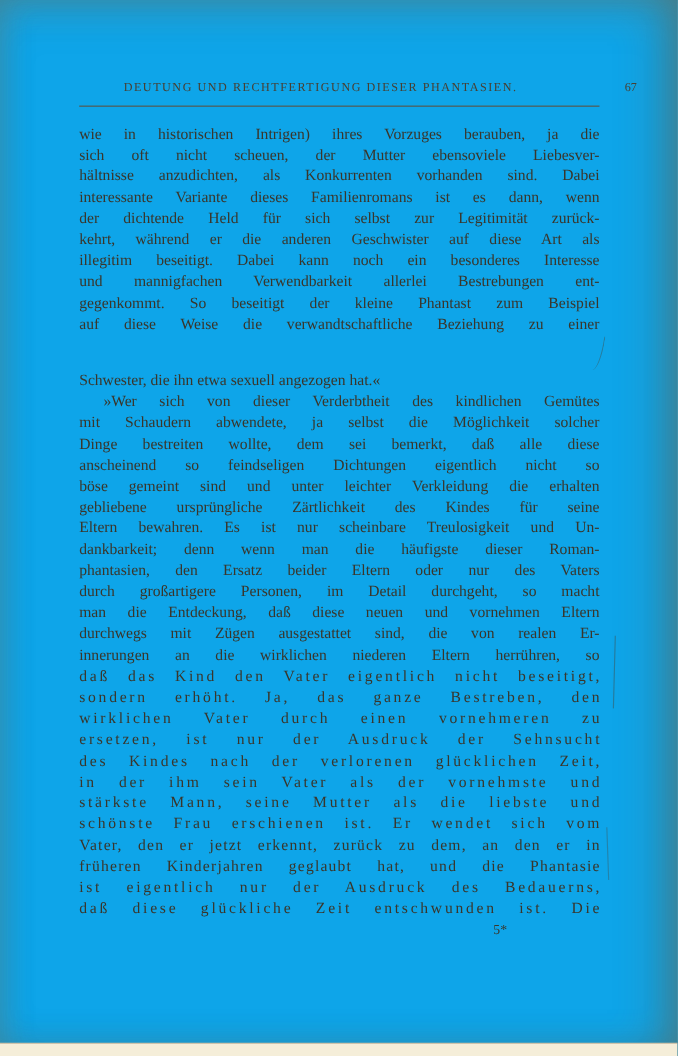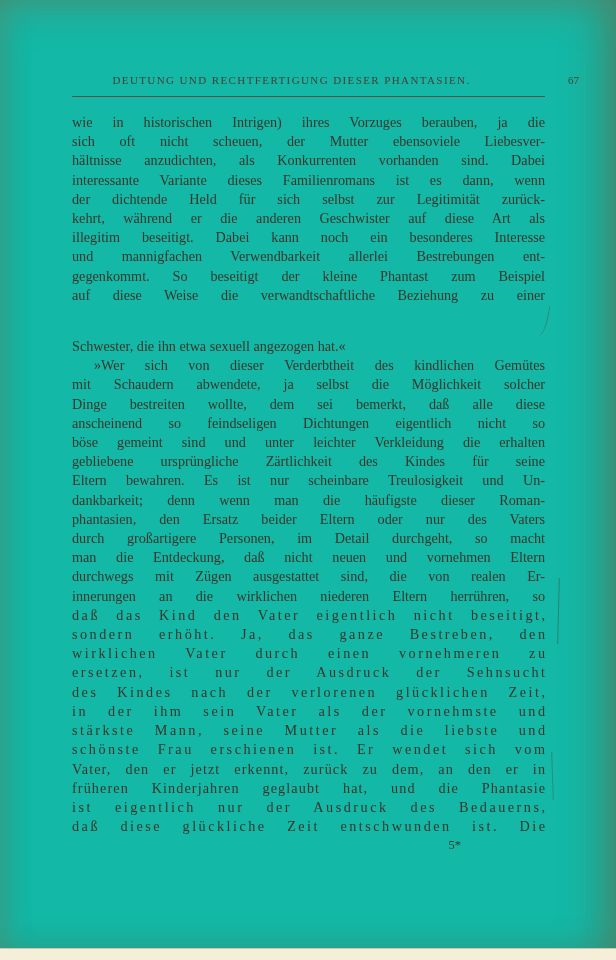--- a/index.html
+++ b/index.html
@@ -1,20 +1,20 @@
 <!DOCTYPE html>
 <html lang="de"><head>
 <meta charset="utf-8">
 <style>
   html,body{margin:0;padding:0;}
   body{background:#b7ab8e;font-family:"Liberation Serif", serif;}
   .page{
     position:relative;
     width:616px;height:960px;
-    background:#14b8a6;
+    background:#0ea5e9;
     overflow:hidden;
     margin:0 auto;
   }
   .vignette{
     position:absolute;inset:0;pointer-events:none;z-index:5;
     box-shadow:
       inset -22px 0 42px -8px rgba(110,90,55,.38),
       inset 0 -14px 30px rgba(110,90,55,.18),
       inset 0 18px 34px rgba(150,130,95,.14),
       inset 10px 0 26px rgba(140,120,85,.10);
@@ -119,21 +119,21 @@
         <div class="line indent">»Wer sich von dieser Verderbtheit des kindlichen Gemütes</div>
         <div class="line">mit Schaudern abwendete, ja selbst die Möglichkeit solcher</div>
         <div class="line">Dinge bestreiten wollte, dem sei bemerkt, daß alle diese</div>
         <div class="line">anscheinend so feindseligen Dichtungen eigentlich nicht so</div>
         <div class="line">böse gemeint sind und unter leichter Verkleidung die erhalten</div>
         <div class="line">gebliebene ursprüngliche Zärtlichkeit des Kindes für seine</div>
         <div class="line">Eltern bewahren. Es ist nur scheinbare Treulosigkeit und Un-</div>
         <div class="line">dankbarkeit; denn wenn man die häufigste dieser Roman-</div>
         <div class="line">phantasien, den Ersatz beider Eltern oder nur des Vaters</div>
         <div class="line">durch großartigere Personen, im Detail durchgeht, so macht</div>
-        <div class="line">man die Entdeckung, daß nicht neuen und vornehmen Eltern</div>
+        <div class="line">man die Entdeckung, daß diese neuen und vornehmen Eltern</div>
         <div class="line">durchwegs mit Zügen ausgestattet sind, die von realen Er-</div>
         <div class="line">innerungen an die wirklichen niederen Eltern herrühren, so</div>
         <div class="line sp2">daß das Kind den Vater eigentlich nicht beseitigt,</div>
         <div class="line sp2">sondern erhöht. Ja, das ganze Bestreben, den</div>
         <div class="line sp2">wirklichen Vater durch einen vornehmeren zu</div>
         <div class="line sp2">ersetzen, ist nur der Ausdruck der Sehnsucht</div>
         <div class="line sp2">des Kindes nach der verlorenen glücklichen Zeit,</div>
         <div class="line sp2">in der ihm sein Vater als der vornehmste und</div>
         <div class="line sp2">stärkste Mann, seine Mutter als die liebste und</div>
         <div class="line sp2">schönste Frau erschienen ist. Er wendet sich vom</div>

